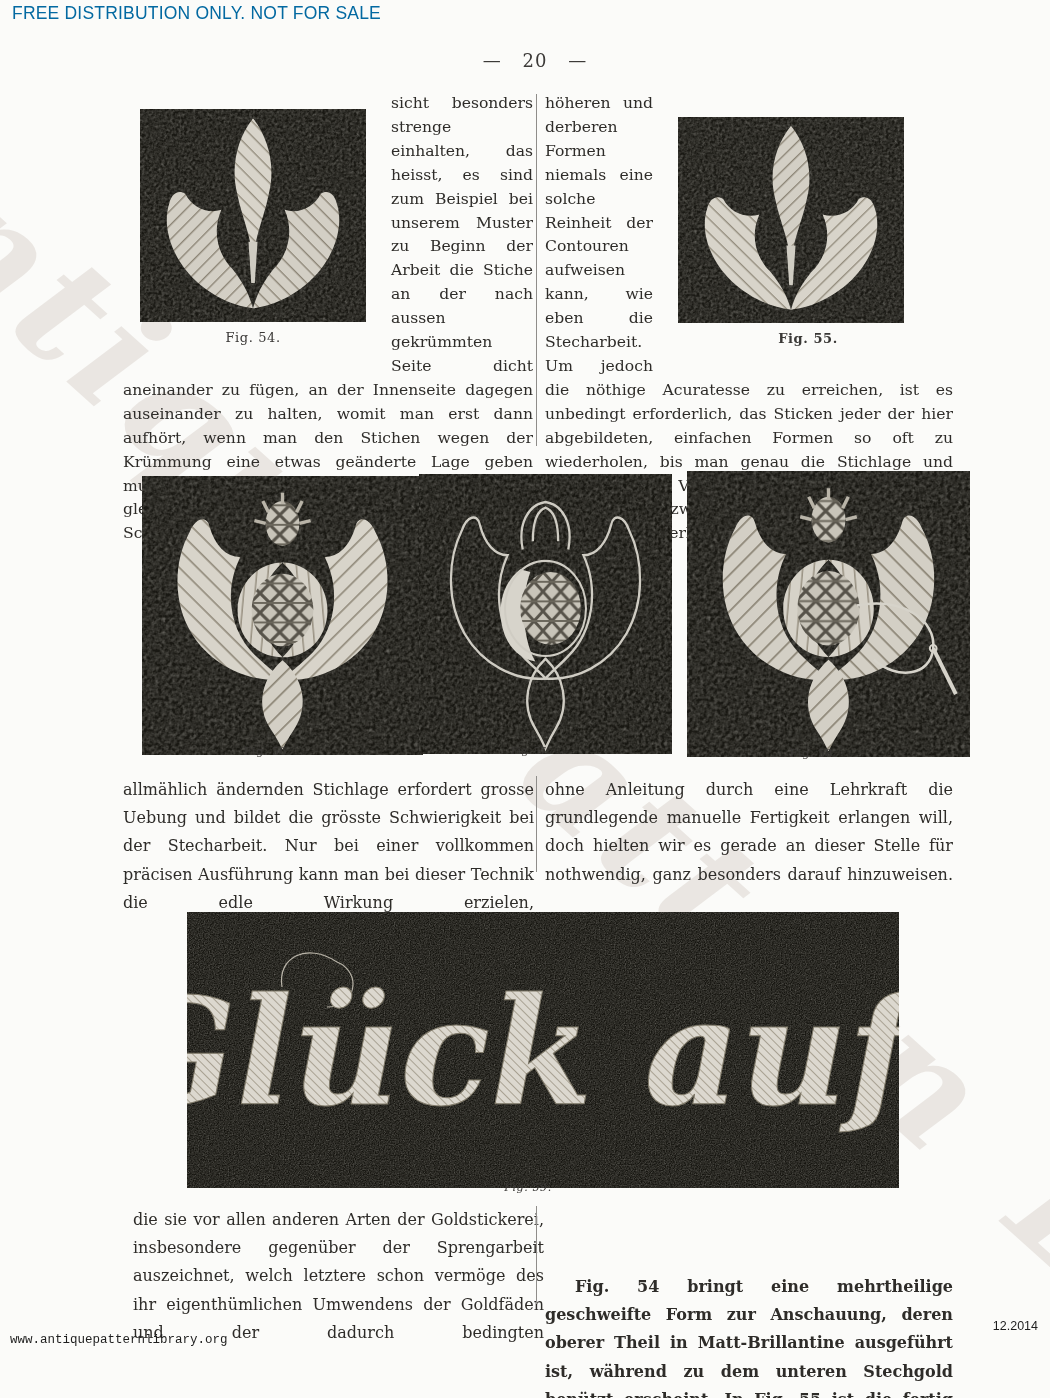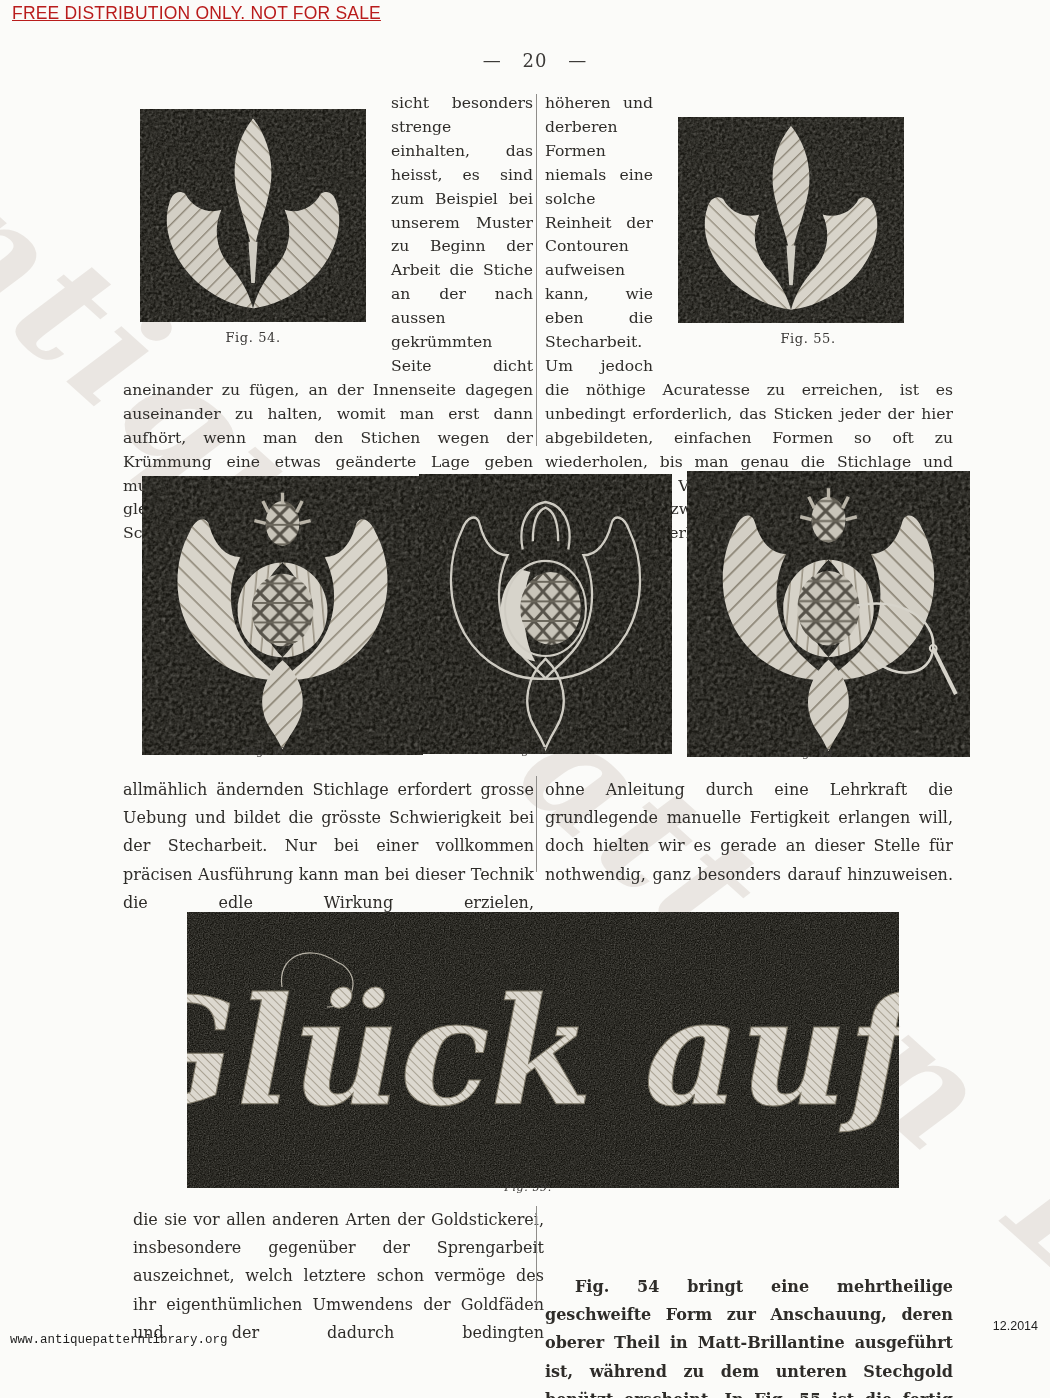--- a/index.html
+++ b/index.html
@@ -20,40 +20,40 @@
     font-size:150px;letter-spacing:8px;word-spacing:30px;
     color:#eae6e2;white-space:nowrap;
     transform:rotate(42deg);transform-origin:0 0;
     user-select:none;pointer-events:none;
   }
   .layer{position:absolute;z-index:2;}
   
   .notice{
     left:12px;top:3px;
     font-family:"Liberation Sans",sans-serif;
-    font-size:17.5px;color:#b91c1c;letter-spacing:.2px;text-decoration:underline;
+    font-size:17.5px;color:#0369a1;letter-spacing:.2px;
   }
   .page-number{
     left:455px;top:50px;width:160px;text-align:center;
     font-size:18px;color:#3c3a38;word-spacing:14px;letter-spacing:1px;
   }
   
   .textcol{position:absolute;z-index:2;}
   .textcol p{
     margin:0;text-align:justify;text-align-last:justify;
     font-size:15.6px;line-height:23.9px;
   }
   .wide p{font-size:16px;line-height:28.2px;}
   .indent-first{text-indent:30px;}
   .divider{position:absolute;z-index:2;width:1px;background:#8f8d8a;}
   
   figure{margin:0;padding:15px;}
   .figblock{z-index:2;}
   .float-l{float:left;width:226px;margin:2px 10px 4px 2px;}
-  .float-r{float:right;width:260px;margin:10px 0 4px 10px;}
+  .float-r{float:right;width:260px;margin:10px 0 4px 10px;font-weight:bold;}
   .figblock svg,.figabs svg{display:block;}
   figcaption,.figcap{
     text-align:center;font-size:13px;color:#3a3836;
     letter-spacing:.6px;margin-top:8px;
   }
   .figabs{position:absolute;z-index:2;}
   .capabs{position:absolute;z-index:2;text-align:center;font-size:11px;color:#3a3836;letter-spacing:.6px;}
   
   .footer-left{
     left:10px;top:1333px;font-family:Liberation Mono, monospace;

